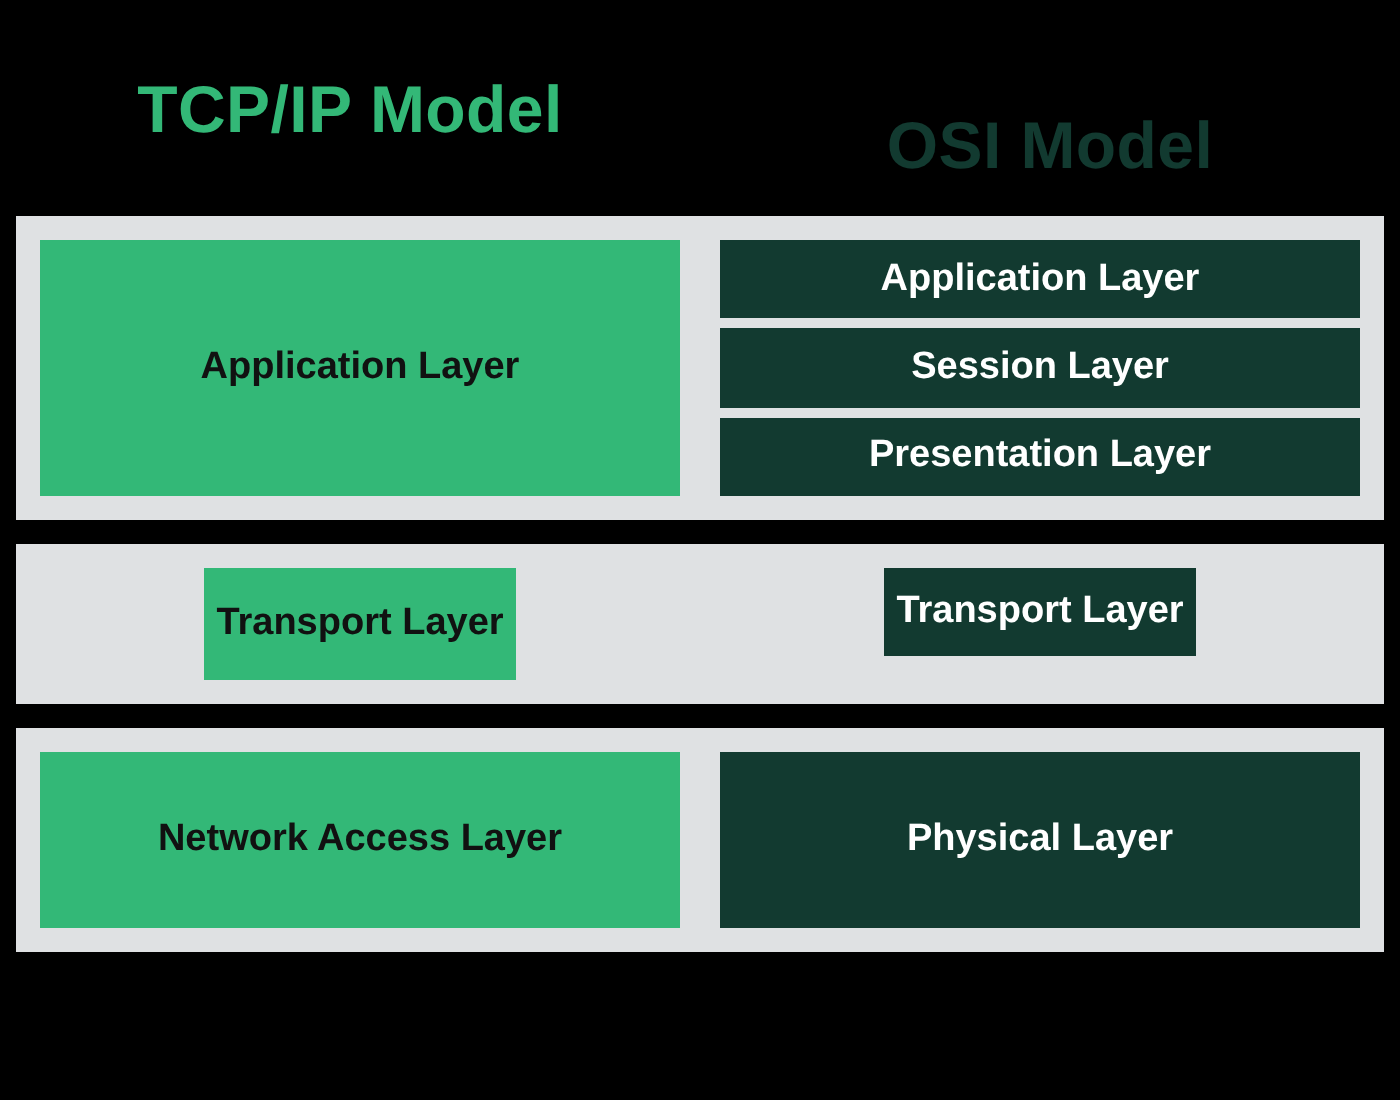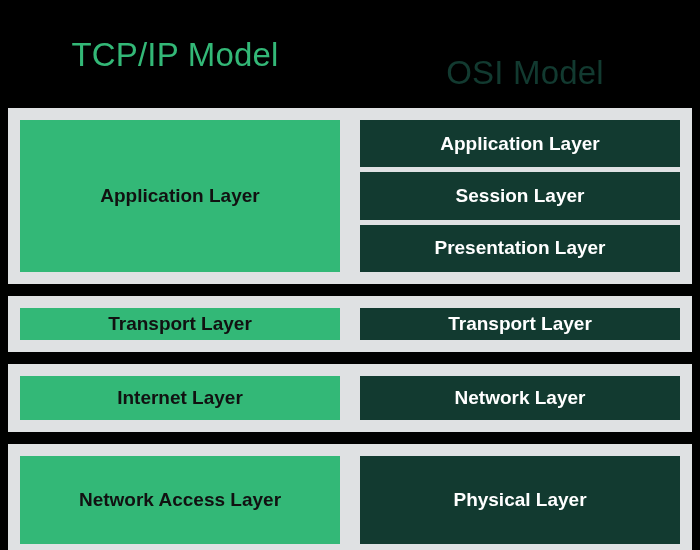--- a/index.html
+++ b/index.html
@@ -23,21 +23,21 @@
   
   .titles {
     display: flex;
     height: 108px;
     align-items: center;
   }
   .title {
     flex: 1 1 50%;
     text-align: center;
     font-size: 33px;
-    font-weight: normal;
+    font-weight: bold;
     letter-spacing: 0.2px;
     line-height: 1;
   }
   .title-tcp { color: #33b877; }
   .title-osi { color: #123a30; margin-top: 36px; }
 
   
   .rows {
     display: flex;
     flex-direction: column;
@@ -73,24 +73,24 @@
     background: #33b877;
     color: #111111;
     flex: 1 1 auto;
   }
   .box-dark {
     background: #123a30;
     color: #ffffff;
   }
 
   
-  .row-1 .col { height: 152px; }
+  .row-1 .col { height: 128px; }
   .row-1 .box-dark { flex: 1 1 0; }
 
-  .row-2 .col { height: 32px; }
+  .row-2 .col { height: 56px; align-items: center; }
   .row-2 .box { height: 44px; }
 
   .row-3 .col { height: 44px; }
   .row-3 .box { height: 44px; }
 
   .row-4 .col { height: 88px; }
   .row-4 .box-dark { flex: 1 1 0; }
 </style>
 </head>
 <body>
@@ -117,28 +117,20 @@
 
     <div class="row row-2">
       <div class="col">
         <div class="box box-green">Transport Layer</div>
       </div>
       <div class="col">
         <div class="box box-dark">Transport Layer</div>
       </div>
     </div>
 
-    <div class="row row-3">
-      <div class="col">
-        <div class="box box-green">Internet Layer</div>
-      </div>
-      <div class="col">
-        <div class="box box-dark">Network Layer</div>
-      </div>
-    </div>
 
     <div class="row row-4">
       <div class="col">
         <div class="box box-green">Network Access Layer</div>
       </div>
       <div class="col">
         <div class="box box-dark">Physical Layer</div>
       </div>
     </div>
 

